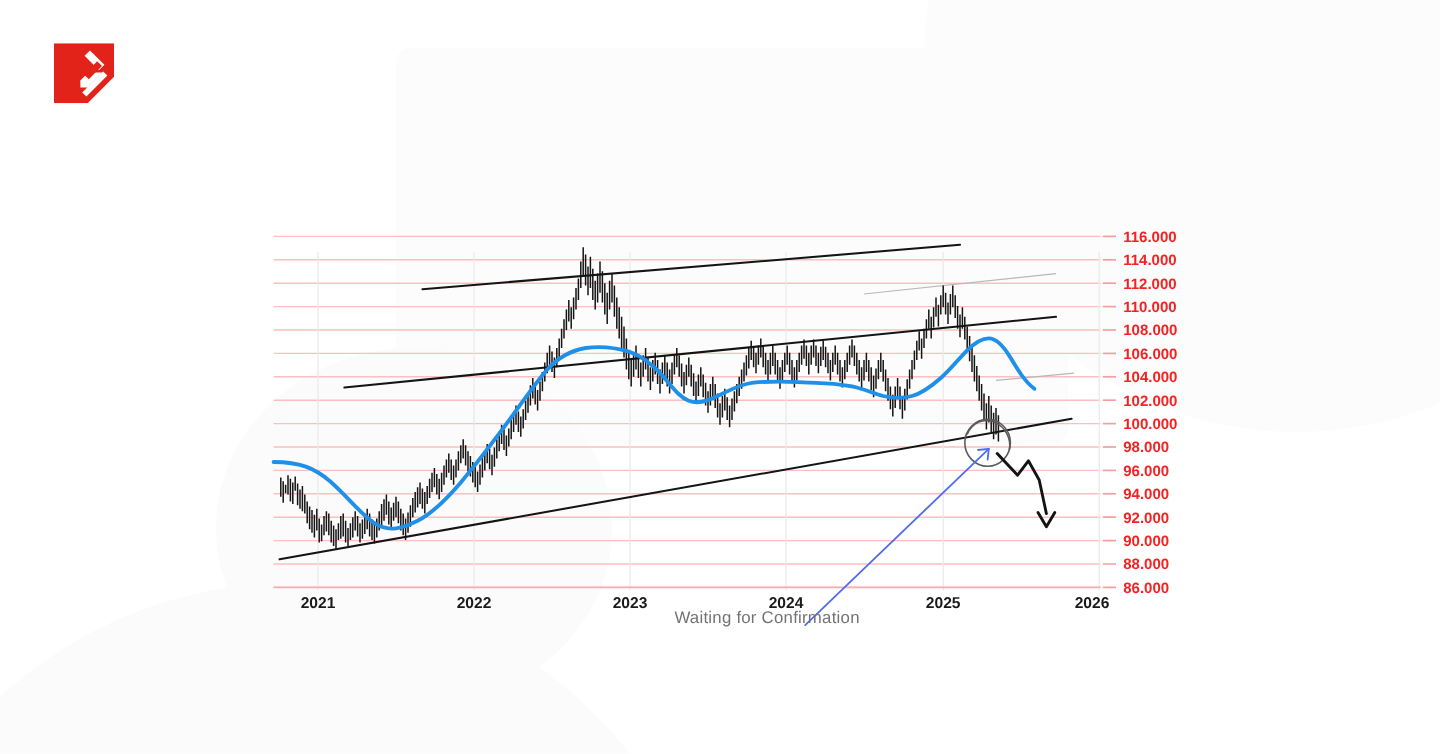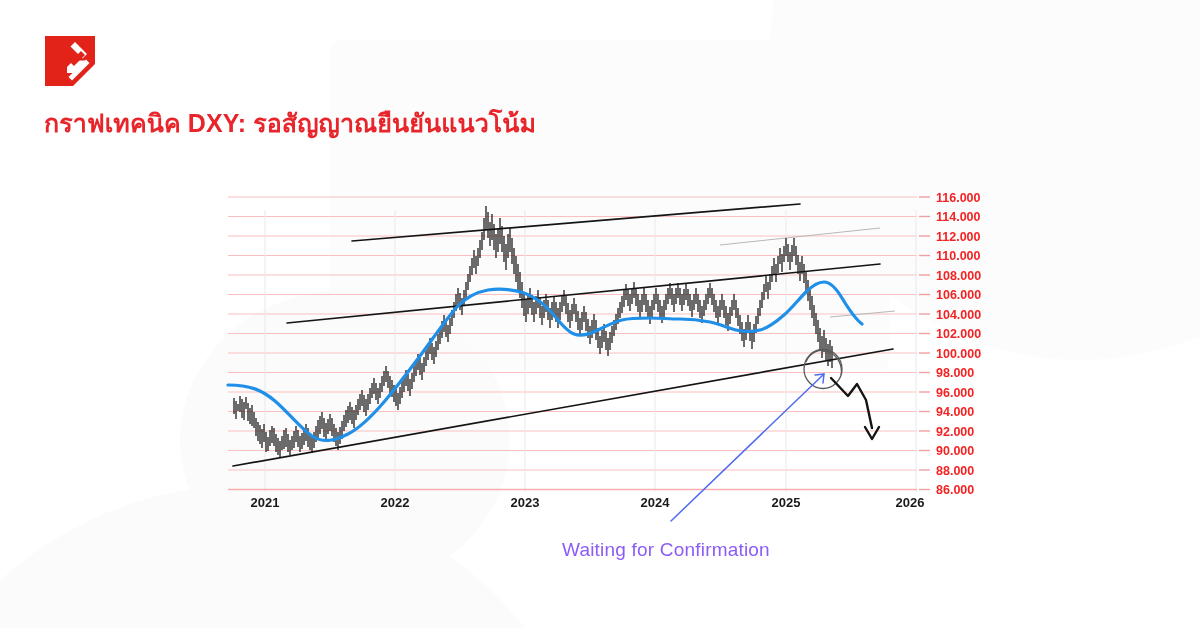--- a/index.html
+++ b/index.html
@@ -78,23 +78,23 @@
     fill: #f42222;
   }
   .xlabel-text {
     font-family: "Liberation Sans", sans-serif;
     font-size: 13px;
     font-weight: bold;
     fill: #1a1a1a;
   }
   #annotation-label {
     position: absolute;
-    left: 562px; top: 539px;
-    font-size: 19px;
-    color: #8b5cf6;
+    left: 562px; top: 506px;
+    font-size: 14px;
+    color: #737373;
     font-family: "Liberation Sans", sans-serif;
     letter-spacing: 0.2px;
     white-space: nowrap;
   }
 </style>
 </head>
 <body>
 
 <div id="page">
 
@@ -104,21 +104,20 @@
   <div class="bg-blob" id="blob-mid-left"></div>
 
   <svg id="brand-logo" viewBox="0 0 50 50">
     <path d="M0 0 H50 V28 L28 50 H0 Z" fill="#e2231a"></path>
     <path d="M30 6 L42 18 L37.5 22.5 L25.5 10.5 Z" fill="#ffffff"></path>
     <path d="M28.5 24.5 L40.5 24.5 L28 37 L22 37 L22 31 Z" fill="#ffffff"></path>
     <path d="M23.5 41 L41 23.5 L44.5 27 L27 44.5 Z" fill="#ffffff"></path>
     <path d="M25 26 L36 15 L40 19 L29 30 Z" fill="#e2231a"></path>
   </svg>
 
-  <div id="page-title">กราฟเทคนิค DXY: รอสัญญาณยืนยันแนวโน้ม</div>
 
   <div id="chart-area">
     <svg id="chart-svg" width="1200" height="628" viewBox="0 0 1200 628">
 
       <g stroke="#fbbfbf" stroke-width="1.2">
         <line x1="228" y1="197.0" x2="917" y2="197.0"></line>
         <line x1="228" y1="216.5" x2="917" y2="216.5"></line>
         <line x1="228" y1="236.0" x2="917" y2="236.0"></line>
         <line x1="228" y1="255.5" x2="917" y2="255.5"></line>
         <line x1="228" y1="275.0" x2="917" y2="275.0"></line>

